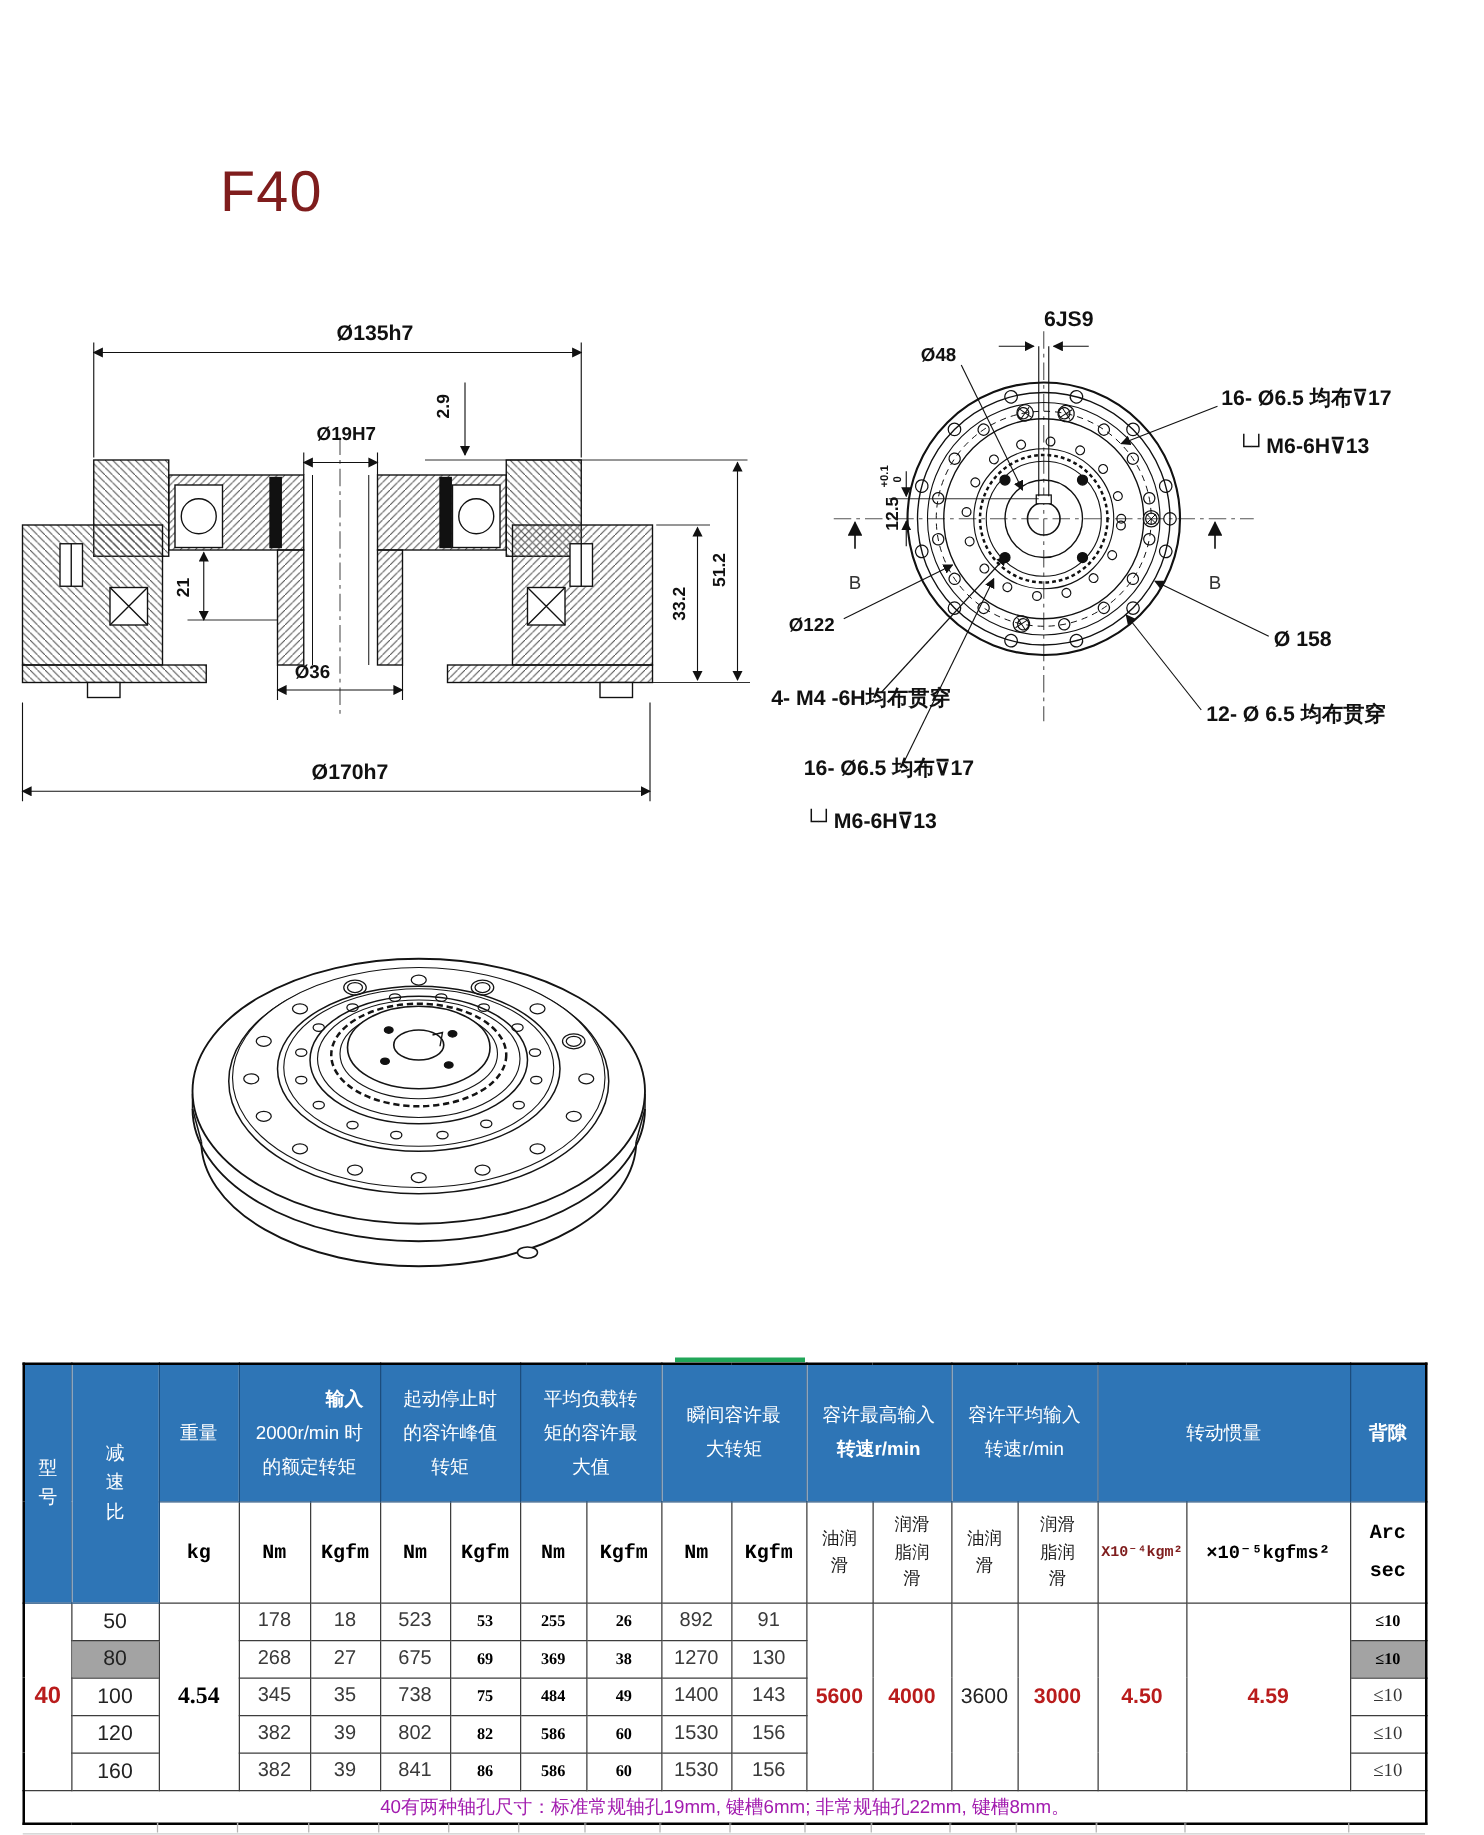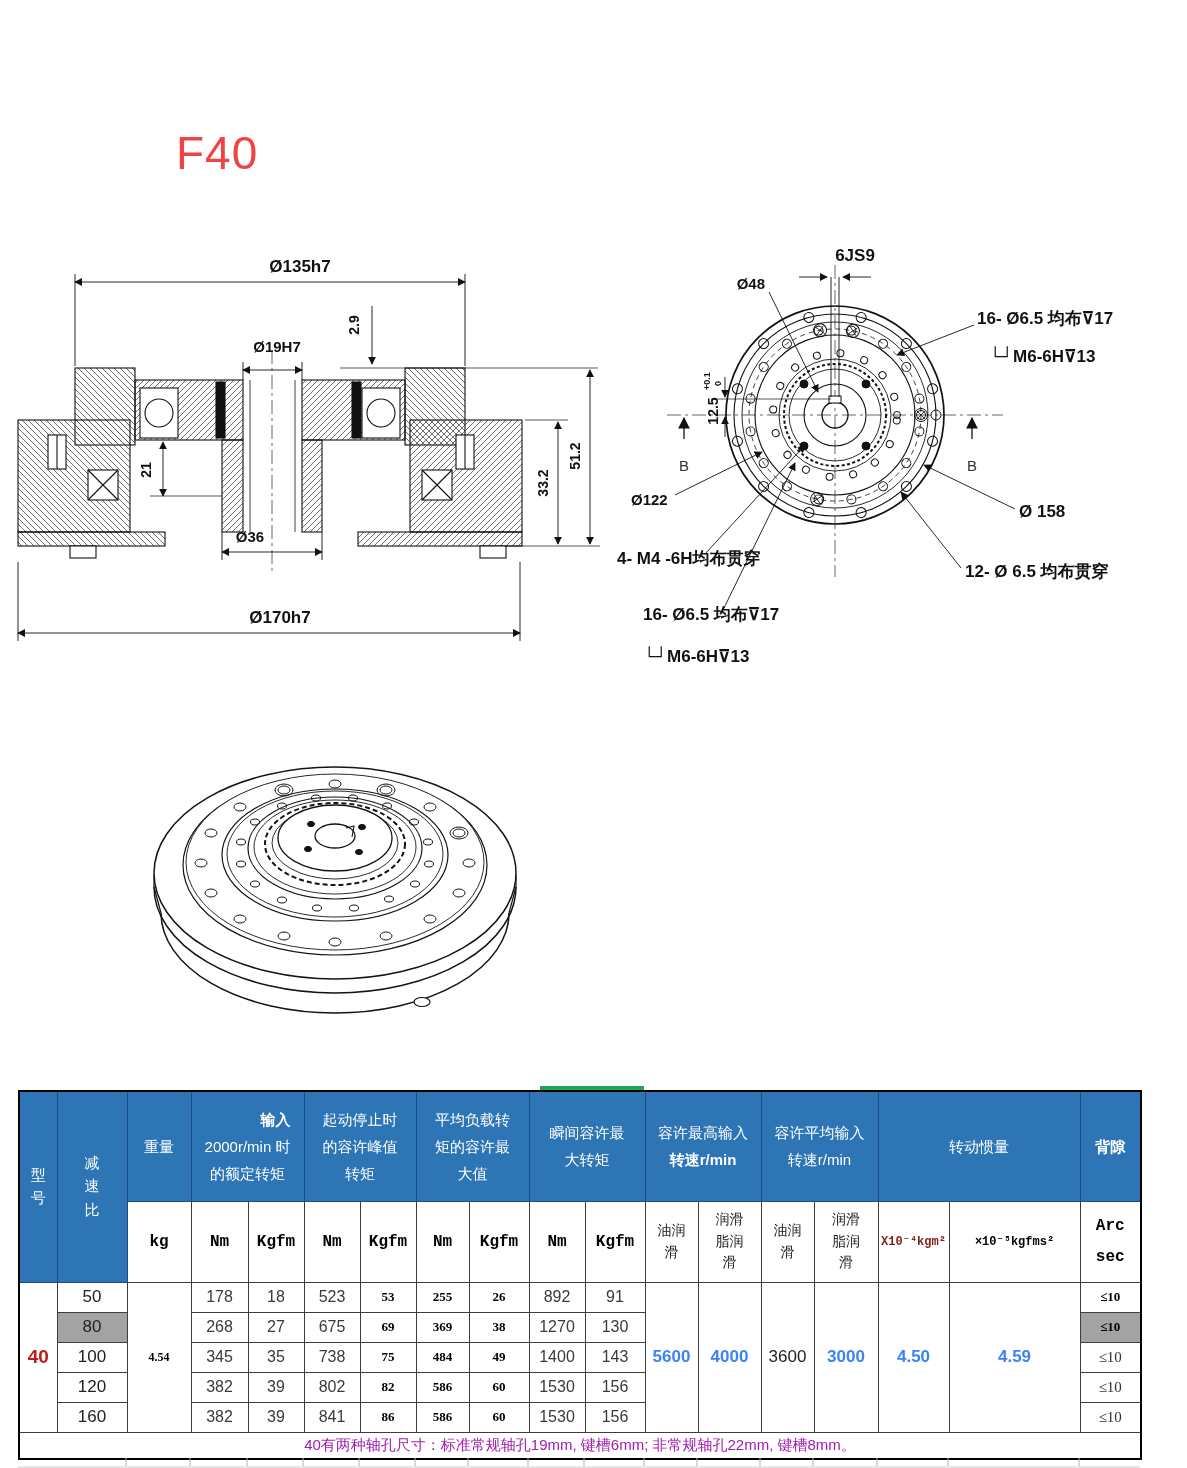--- a/index.html
+++ b/index.html
@@ -1,47 +1,47 @@
 <!DOCTYPE html>
 <html><head>
 <meta charset="utf-8">
 <style>
   html,body{margin:0;padding:0;background:#fff;}
   #page{position:relative;width:1187px;height:1468px;background:#ffffff;overflow:hidden;
         font-family:"Liberation Sans",sans-serif;}
-  #title{position:absolute;left:176px;top:126px;font-size:46px;color:#ef4444;letter-spacing:1px;}
+  #title{position:absolute;left:176px;top:126px;font-size:46px;color:#7f1d1d;letter-spacing:1px;}
   svg{position:absolute;}
   svg text{fill:#111;}
   .dim{font:bold 17px "Liberation Sans",sans-serif;}
   .dimm{font:bold 15px "Liberation Sans",sans-serif;}
   .dims{font:bold 14px "Liberation Sans",sans-serif;}
   .tol{font:bold 9px "Liberation Sans",sans-serif;}
 
   
   #spec{position:absolute;left:18px;top:1090px;width:1122px;border-collapse:collapse;
         table-layout:fixed;border:2px solid #000;background:#fff;}
   #spec td{border:1px solid #3d3d3d;text-align:center;vertical-align:middle;padding:0;overflow:hidden;}
   #spec td.hd{background:#2E75B6;color:#fff;border:1px solid #1c4d7d;font-size:15px;line-height:1.8;}
   #spec td.pd{padding:0 13px;}
   #spec td.pd10{padding:0 10px;}
   .vt{display:inline-block;width:17px;word-break:break-all;line-height:1.55;font-size:15px;}
   .w2{display:inline-block;width:30px;word-break:break-all;line-height:1.55;font-size:14px;color:#1b1b1b;}
   .blk{display:block;}
   .bold{font-weight:bold;text-align:right;}
   .un{font-family:"Liberation Mono",monospace;font-weight:bold;font-size:16px;color:#000;}
   .un-s{font-family:"Liberation Mono",monospace;font-weight:bold;font-size:12px;color:#7f1d1d;}
-  .un-m{font-family:"Liberation Mono",monospace;font-weight:bold;font-size:12px;color:#000;}
+  .un-m{font-family:"Liberation Mono",monospace;font-weight:bold;font-size:15px;color:#000;}
   .pre{white-space:pre-line;line-height:1.9;}
   .vr{font-size:16px;color:#3a3a3a;}
   .vb{font-size:17px;color:#222;}
   .bs{font-family:"Liberation Serif",serif;font-weight:bold;font-size:13px;color:#000;}
   .bsn{font-family:"Liberation Serif",serif;font-size:15px;color:#333;}
-  .sb{font-weight:bold;font-size:17px;color:#3b82f6;}
+  .sb{font-weight:bold;font-size:17px;color:#b91c1c;}
   .mdl{font-weight:bold;font-size:19px;color:#b91c1c;}
-  .wt{font-family:"Liberation Serif",serif;font-weight:bold;font-size:12px;color:#000;}
+  .wt{font-family:"Liberation Serif",serif;font-weight:bold;font-size:19px;color:#000;}
   .hl{background:#a3a3a3;}
   .note{font-size:15px;color:#a21caf;}
   #green-accent{position:absolute;left:540px;top:1086px;width:104px;height:4px;background:#21a658;}
 </style>
 </head>
 <body>
 
 <div id="page">
 
   <div id="title">F40</div>

